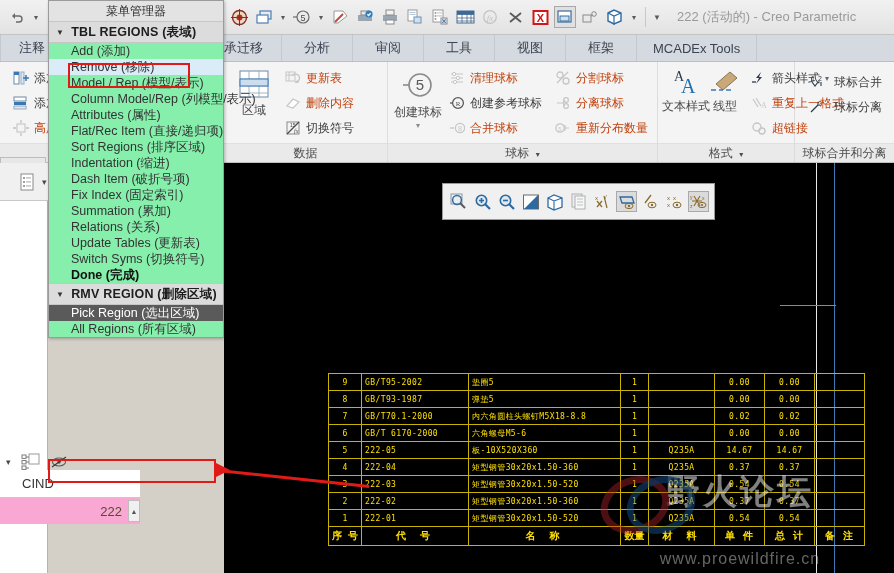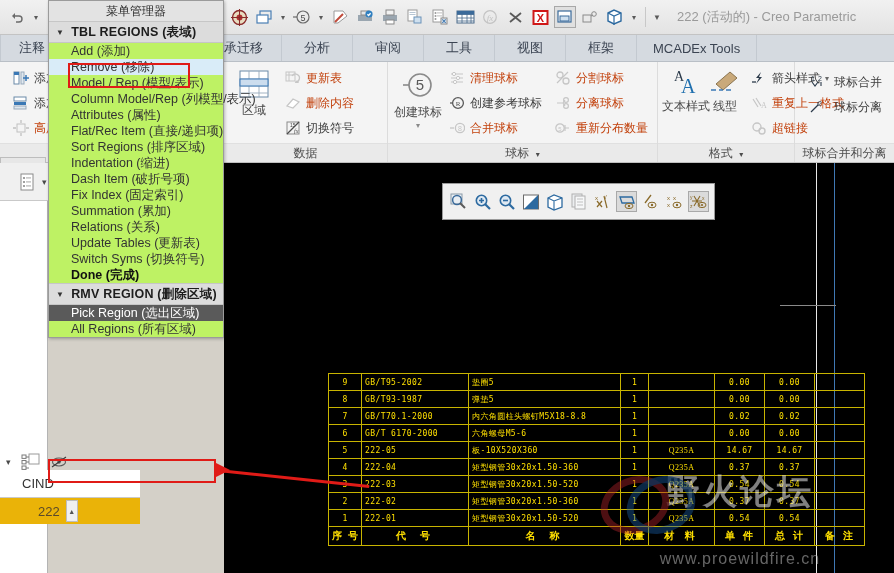--- a/index.html
+++ b/index.html
@@ -81,21 +81,21 @@
     background:#e7e7e7; border:1px solid #bdbdbd; border-bottom:none;
     font-size:12px; color:#3a3a3a; display:flex; align-items:center; justify-content:center; overflow:hidden;
   }
   .cind-row {
     position:absolute; left:0; top:470px; width:140px; height:28px;
     background:#fff; border-bottom:1px solid #c9c9c9;
     display:flex; align-items:center; font-size:13px; color:#333; padding-left:22px;
   }
   .num-row {
     position:absolute; left:0; top:498px; width:140px; height:26px;
-    background:#eab308; display:flex; align-items:center; justify-content:flex-start;
+    background:#f9a8d4; display:flex; align-items:center; justify-content:flex-end;
     font-size:13px; color:#5a4a2a; padding-left:38px;
   }
   .spin { width:12px; height:22px; border:1px solid #bdbdbd; background:#f0f0f0; margin-left:6px;
           display:flex; align-items:center; justify-content:center; font-size:7px; color:#555; }
 
   
   .graphics { position:absolute; left:224px; top:163px; right:0; bottom:0; background:#000; overflow:hidden; }
 
   .viewtools {
     position:absolute; left:218px; top:20px; height:37px;
@@ -113,21 +113,21 @@
     position:absolute; left:104px; top:210px;
     border-collapse:collapse;
     font-family:"DejaVu Sans Mono", monospace;
     color:#ffe000; font-size:8px;
   }
   .cadtable td { border:1px solid #c8b400; height:17px; padding:0 3px; white-space:nowrap; letter-spacing:0.4px; }
   .c-idx { width:24px; text-align:center; }
   .c-code { width:107px; }
   .c-name { width:152px; }
   .c-qty { width:28px; text-align:center; }
-  .c-mat { width:66px; text-align:center;font-family:Liberation Serif, serif; }
+  .c-mat { width:66px; text-align:center; }
   .c-u   { width:50px; text-align:center; }
   .c-t   { width:50px; text-align:center; }
   .c-rem { width:50px; }
   .hdrrow td { font-size:10px; font-weight:bold; text-align:center; letter-spacing:4px; height:19px; }
 
   
   .vline-white { position:absolute; width:1px; background:#e8e8e8; }
   .vline-blue  { position:absolute; width:1px; background:#3f78b4; }
   .hline-gray  { position:absolute; height:1px; background:#8a8a8a; }
 
@@ -137,21 +137,21 @@
   .wm-txt { font-size:34px; font-weight:bold; color:#e9e9e9; letter-spacing:3px; text-shadow:0 0 4px #000; }
   .wm-sub { font-size:16px; color:#b9b9b9; letter-spacing:1px;margin-top:35px; }
   .wm-ring { position:absolute; left:10px; top:14px; width:70px; height:56px;
              border:7px solid #b0232a; border-radius:50%; opacity:.8; transform:rotate(-20deg); }
   .wm-ring2 { position:absolute; left:36px; top:14px; width:70px; height:56px;
              border:7px solid #1a5fa8; border-radius:50%; opacity:.75; transform:rotate(-20deg); }
 
   
   .menumgr {
     position:absolute; left:48px; top:0; width:176px;
-    background:#bef264; border:1px solid #9b9b9b; z-index:40;
+    background:#86efac; border:1px solid #9b9b9b; z-index:40;
     box-shadow:1px 1px 3px rgba(0,0,0,.25);
   }
   .mm-title {
     height:20px; line-height:20px; text-align:center;
     background:#e3e3e3; font-size:12px; color:#2b2b2b;
   }
   .mm-sect {
     height:22px; display:flex; align-items:center; gap:7px; padding-left:7px;
     background:#dcdcdc; border-top:1px solid #c6c6c6; border-bottom:1px solid #c6c6c6;
     font-size:12.5px; color:#1d1d1d; font-weight:bold; letter-spacing:.2px;

